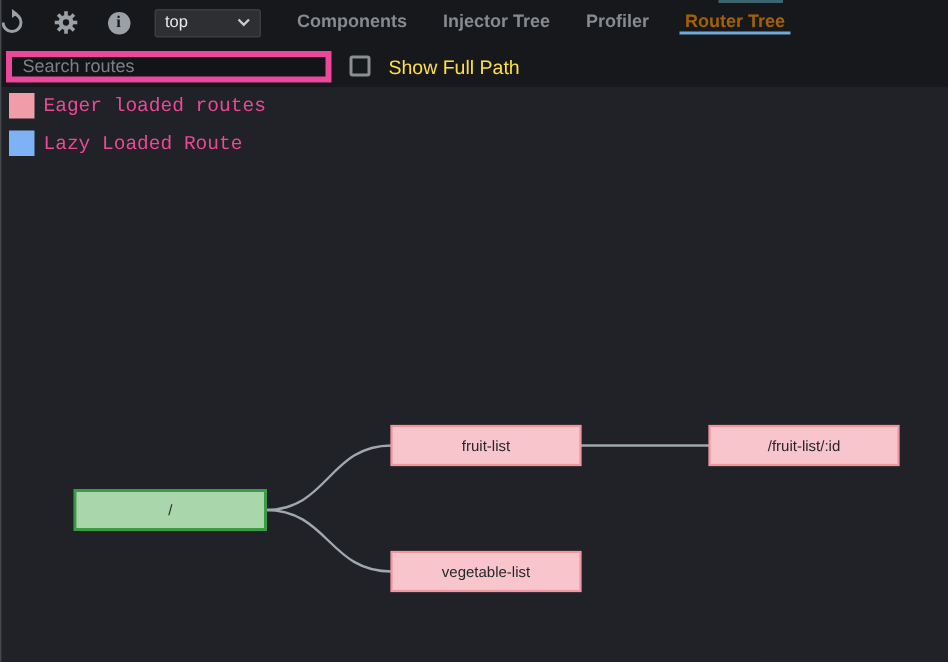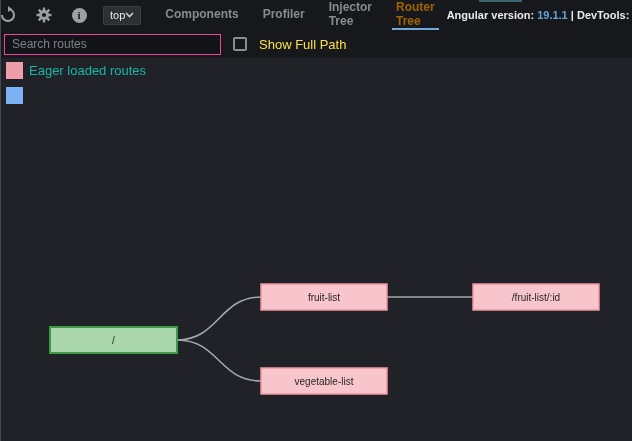--- a/index.html
+++ b/index.html
@@ -52,37 +52,37 @@
   .tab.active { color: #a16207; border-bottom-color: #71a9d9; }
   .version { margin-left: auto; font-size: 11px; font-weight: bold; white-space: nowrap; }
   .version .ver-num-angular { color: #61a3d6; }
   
   .filterbar {
     height: 28px; background: #17181b;
     display: flex; align-items: center; position: relative; z-index: 2;
   }
   .search-input {
     margin-left: 3px; width: 217px; height: 21px;
-    background: #131417; border: 1px solid #ec4899;
+    background: #131417; border: 4px solid #ec4899;
     color: #e8eaed; font-size: 12px; padding: 0 7px;
     font-family: "Liberation Sans", sans-serif; outline: none;
   }
   .search-input::placeholder { color: #7d8187; }
   .checkbox-wrap { display: flex; align-items: center; margin-left: 12px; cursor: pointer; }
   .checkbox {
     width: 14px; height: 14px; border: 2px solid #8a8f94; border-radius: 2px;
     background: transparent;
   }
   .checkbox-label { margin-left: 12px; font-size: 13px; color: #fde047; }
   
   .content { position: relative; height: 383px; background: #202227; z-index: 1; }
   .legend { position: absolute; top: 4px; left: 5px; }
   .legend-item { display: flex; align-items: center; margin-bottom: 8px; height: 17px; }
   .legend-swatch { width: 17px; height: 17px; margin-right: 6px; }
-  .legend-label { font-size: 13px; color: #14b8a6; }
+  .legend-label { font-size: 13px; color: #ec4899; font-family: Liberation Mono, monospace; }
   .tree-svg { position: absolute; top: 0; left: 0; width: 632px; height: 383px; }
   .tree-svg text { font-family: "Liberation Sans", sans-serif; font-size: 10px; fill: #26282b; }
   .tree-svg g.node { cursor: pointer; }
 </style>
 </head>
 <body>
 
 <div class="top-accent"></div>
 
 <div class="toolbar">
@@ -112,29 +112,23 @@
     <div class="info-circle">i</div>
   </div>
   <div class="frame-select">
     <span>top</span>
     <svg width="9" height="6" viewBox="0 0 9 6">
       <polyline points="1,1 4.5,4.5 8,1" fill="none" stroke="#c8ccd0" stroke-width="1.6"></polyline>
     </svg>
   </div>
   <div class="tabs">
     <div class="tab">Components</div>
+    <div class="tab">Injector Tree</div>
     <div class="tab">Profiler</div>
-    <div class="tab">Injector Tree</div>
     <div class="tab active">Router Tree</div>
-  </div>
-  <div class="version">
-    <span>Angular version:</span>
-    <span class="ver-num-angular">19.1.1</span><span> | </span>
-    <span>DevTools:</span>
-    
   </div>
 </div>
 
 <div class="filterbar">
   <input class="search-input" type="text" placeholder="Search routes" style="">
   <div class="checkbox-wrap">
     <div class="checkbox"></div>
     <span class="checkbox-label">Show Full Path</span>
   </div>
 </div>
@@ -161,15 +155,16 @@
         <text x="535" y="300.5" text-anchor="middle">/fruit-list/:id</text>
       </g>
     </svg>
   <div class="legend">
     <div class="legend-item">
       <div class="legend-swatch" style="background: rgb(239, 157, 168);"></div>
       <span class="legend-label">Eager loaded routes</span>
     </div>
     <div class="legend-item">
       <div class="legend-swatch" style="background: rgb(127, 177, 245);"></div>
+      <span class="legend-label">Lazy Loaded Route</span>
     </div>
   </div>
 </div>
 
 </body></html>

